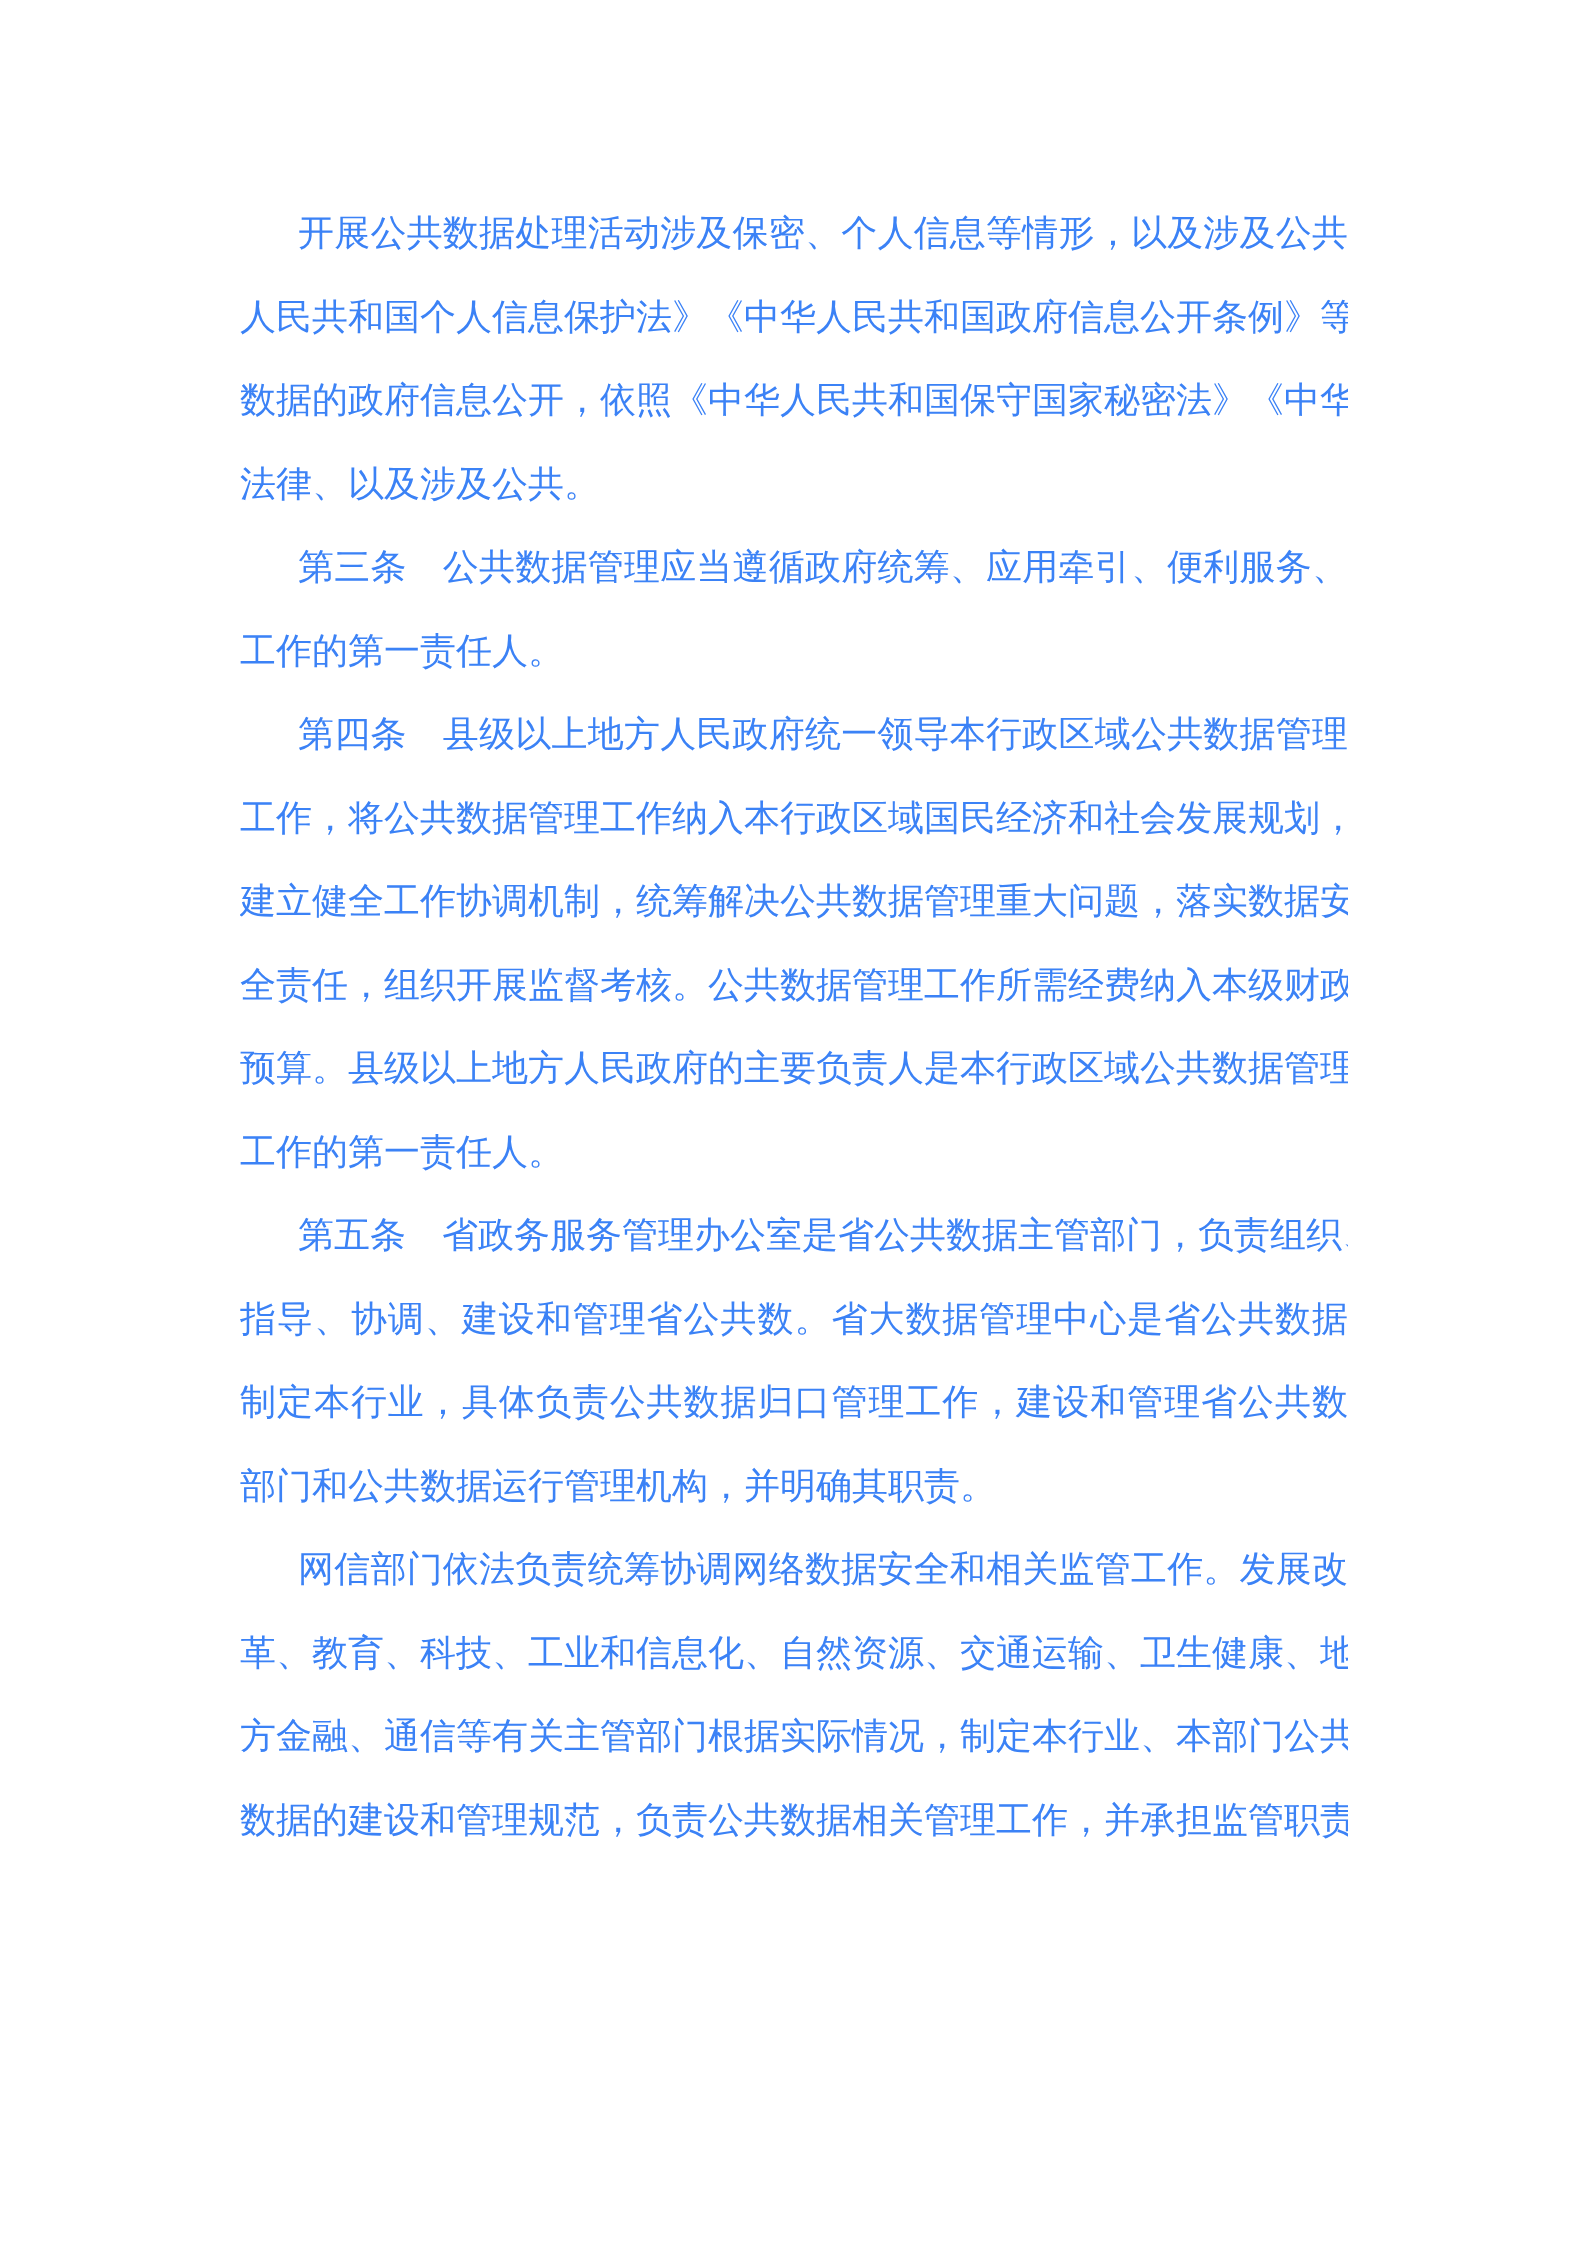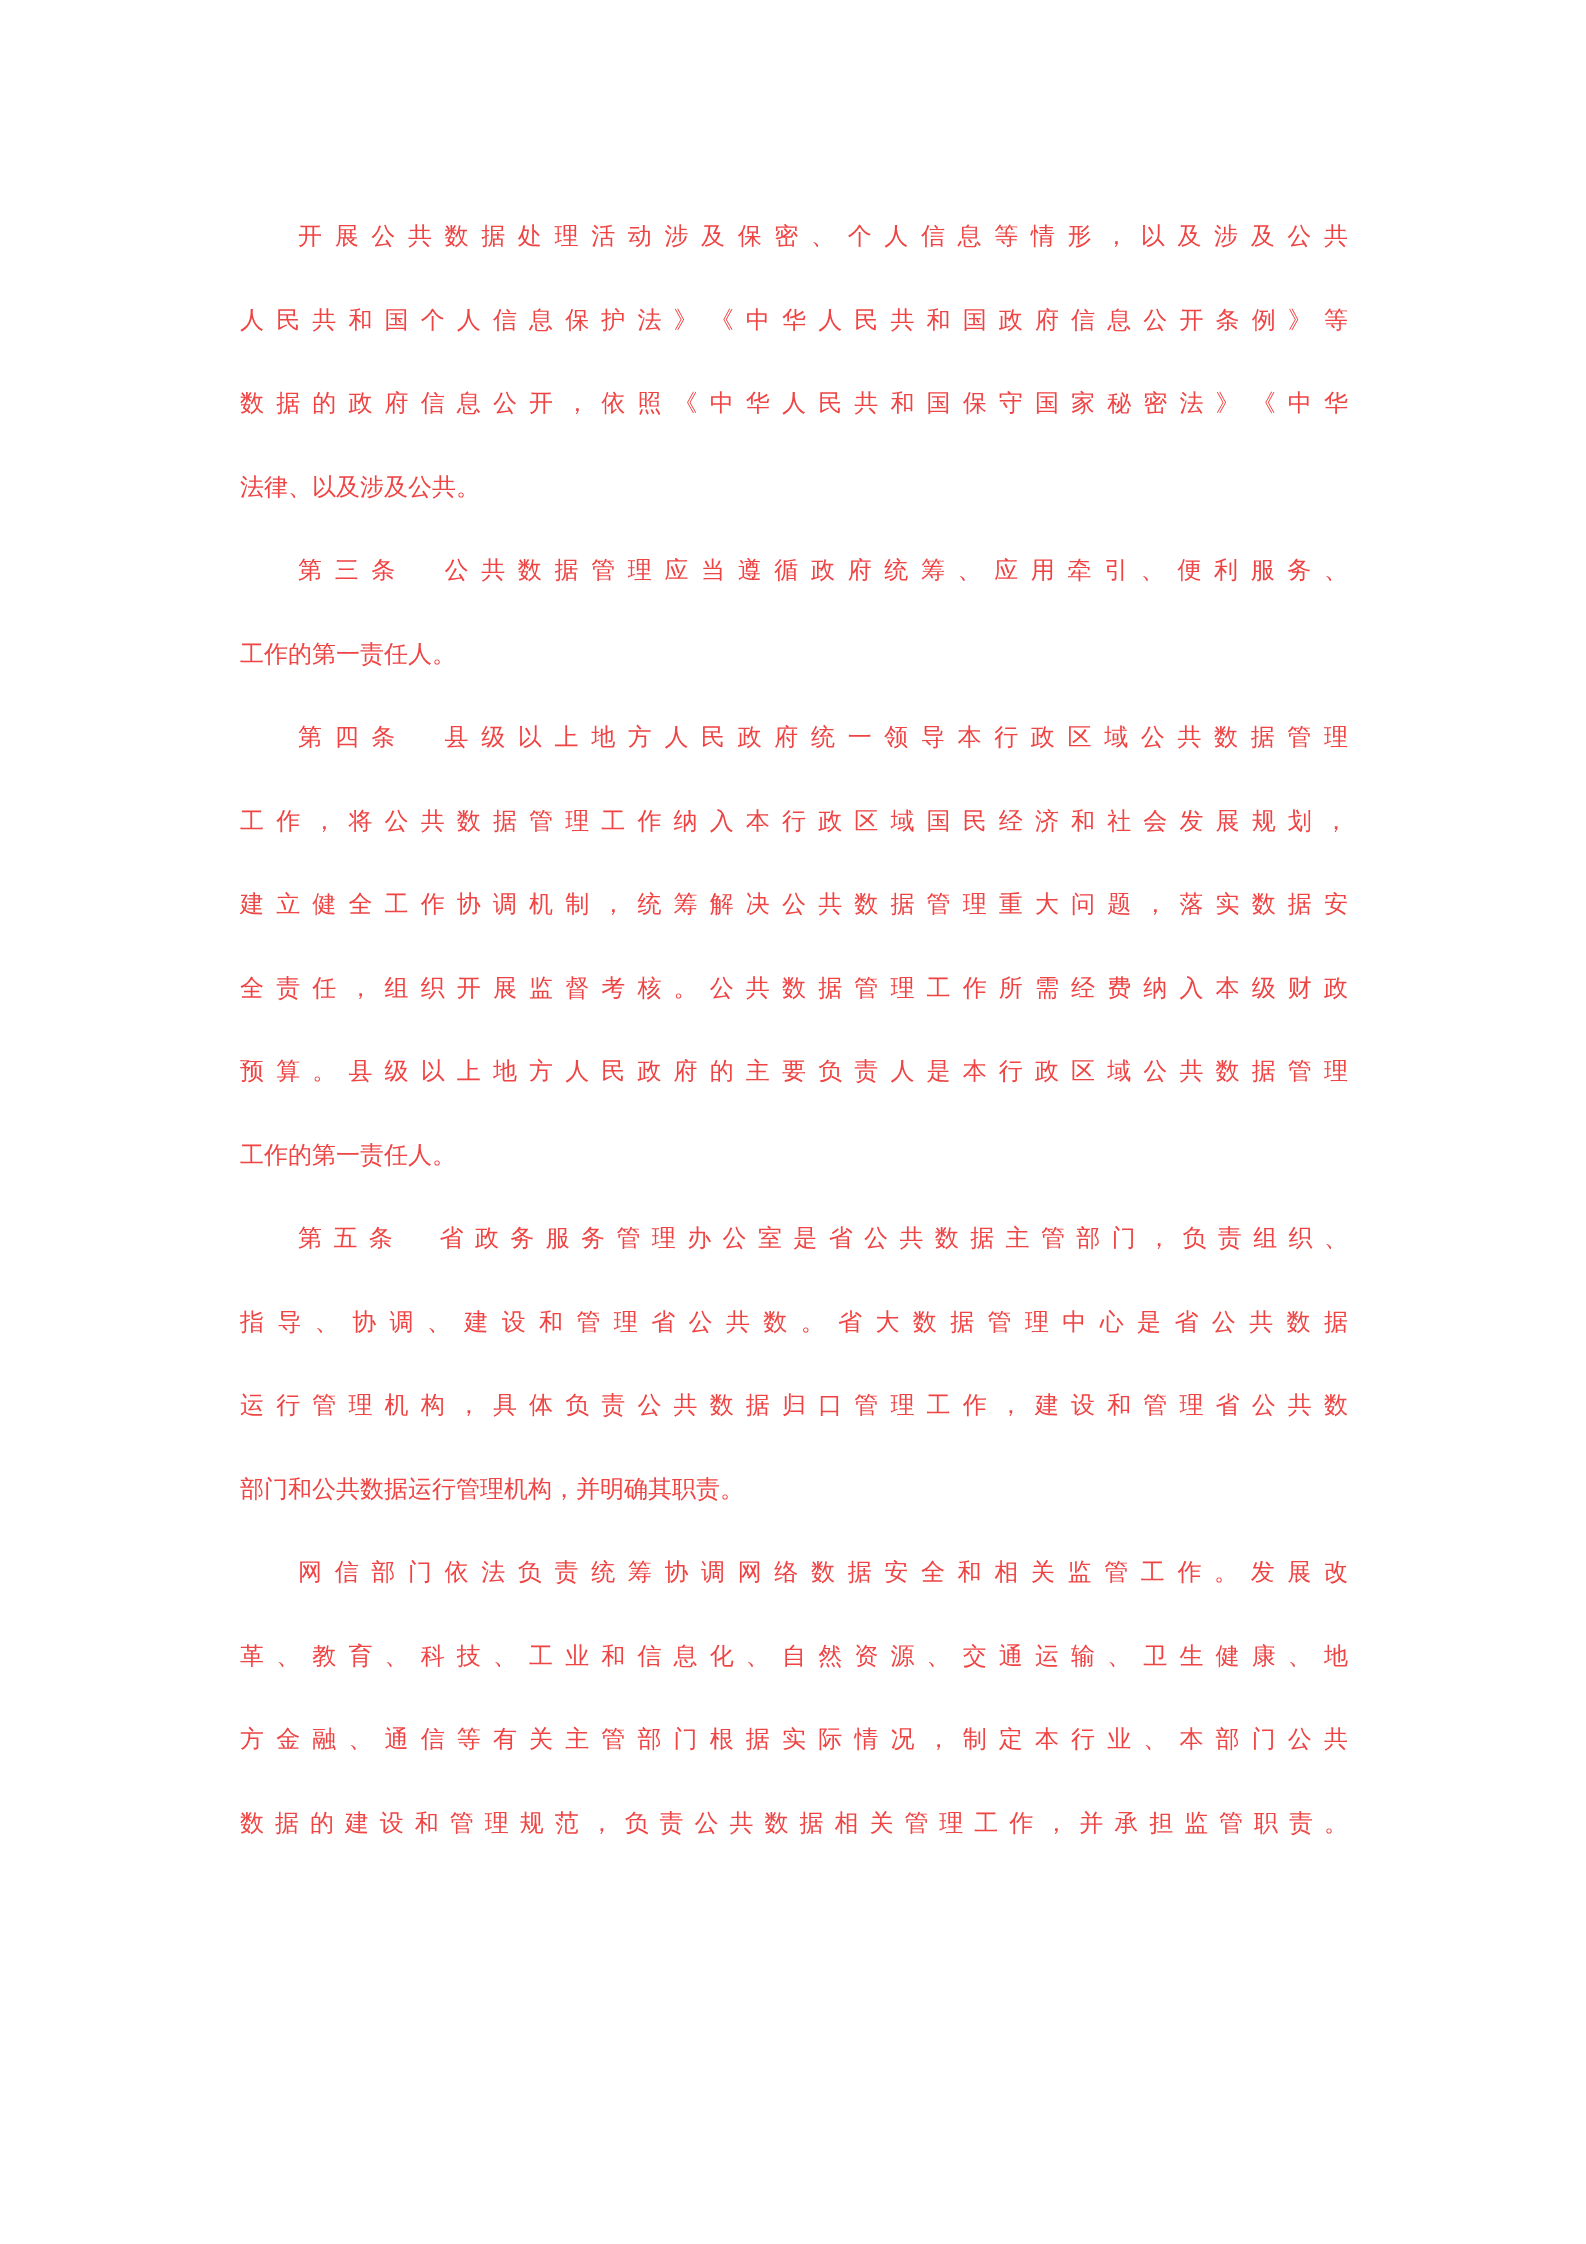--- a/index.html
+++ b/index.html
@@ -2,23 +2,23 @@
 <html><head>
 <meta charset="utf-8">
 <style>
   html, body { margin: 0; padding: 0; background: #ffffff; }
   body { width: 1586px; height: 2244px; position: relative; overflow: hidden; }
   .page {
     position: absolute;
     left: 240px;
     top: 206px;
     width: 1108px;
-    font-family: Liberation Sans, sans-serif;
-    font-size: 24px;
-    color: #ef4444;
+    font-family: Liberation Mono, monospace;
+    font-size: 36px;
+    color: #3b82f6;
   }
   .line {
     height: 83.5px;
     line-height: 60px;
     white-space: nowrap;
     text-align: justify;
     text-align-last: justify;
     overflow: hidden;
   }
   .line.last { text-align-last: left; }
@@ -45,21 +45,21 @@
     <div class="line">工作，将公共数据管理工作纳入本行政区域国民经济和社会发展规划，</div>
     <div class="line">建立健全工作协调机制，统筹解决公共数据管理重大问题，落实数据安</div>
     <div class="line">全责任，组织开展监督考核。公共数据管理工作所需经费纳入本级财政</div>
     <div class="line">预算。县级以上地方人民政府的主要负责人是本行政区域公共数据管理</div>
     <div class="line last">工作的第一责任人。</div>
   </div>
 
   <div class="paragraph">
     <div class="line indent">第五条　省政务服务管理办公室是省公共数据主管部门，负责组织、</div>
     <div class="line">指导、协调、建设和管理省公共数。省大数据管理中心是省公共数据</div>
-    <div class="line">运行管理机构，具体负责公共数据归口管理工作，建设和管理省公共数</div>
+    <div class="line">制定本行业，具体负责公共数据归口管理工作，建设和管理省公共数</div>
     <div class="line last">部门和公共数据运行管理机构，并明确其职责。</div>
   </div>
 
   <div class="paragraph">
     <div class="line indent">网信部门依法负责统筹协调网络数据安全和相关监管工作。发展改</div>
     <div class="line">革、教育、科技、工业和信息化、自然资源、交通运输、卫生健康、地</div>
     <div class="line">方金融、通信等有关主管部门根据实际情况，制定本行业、本部门公共</div>
     <div class="line">数据的建设和管理规范，负责公共数据相关管理工作，并承担监管职责。</div>
   </div>
 </div>

